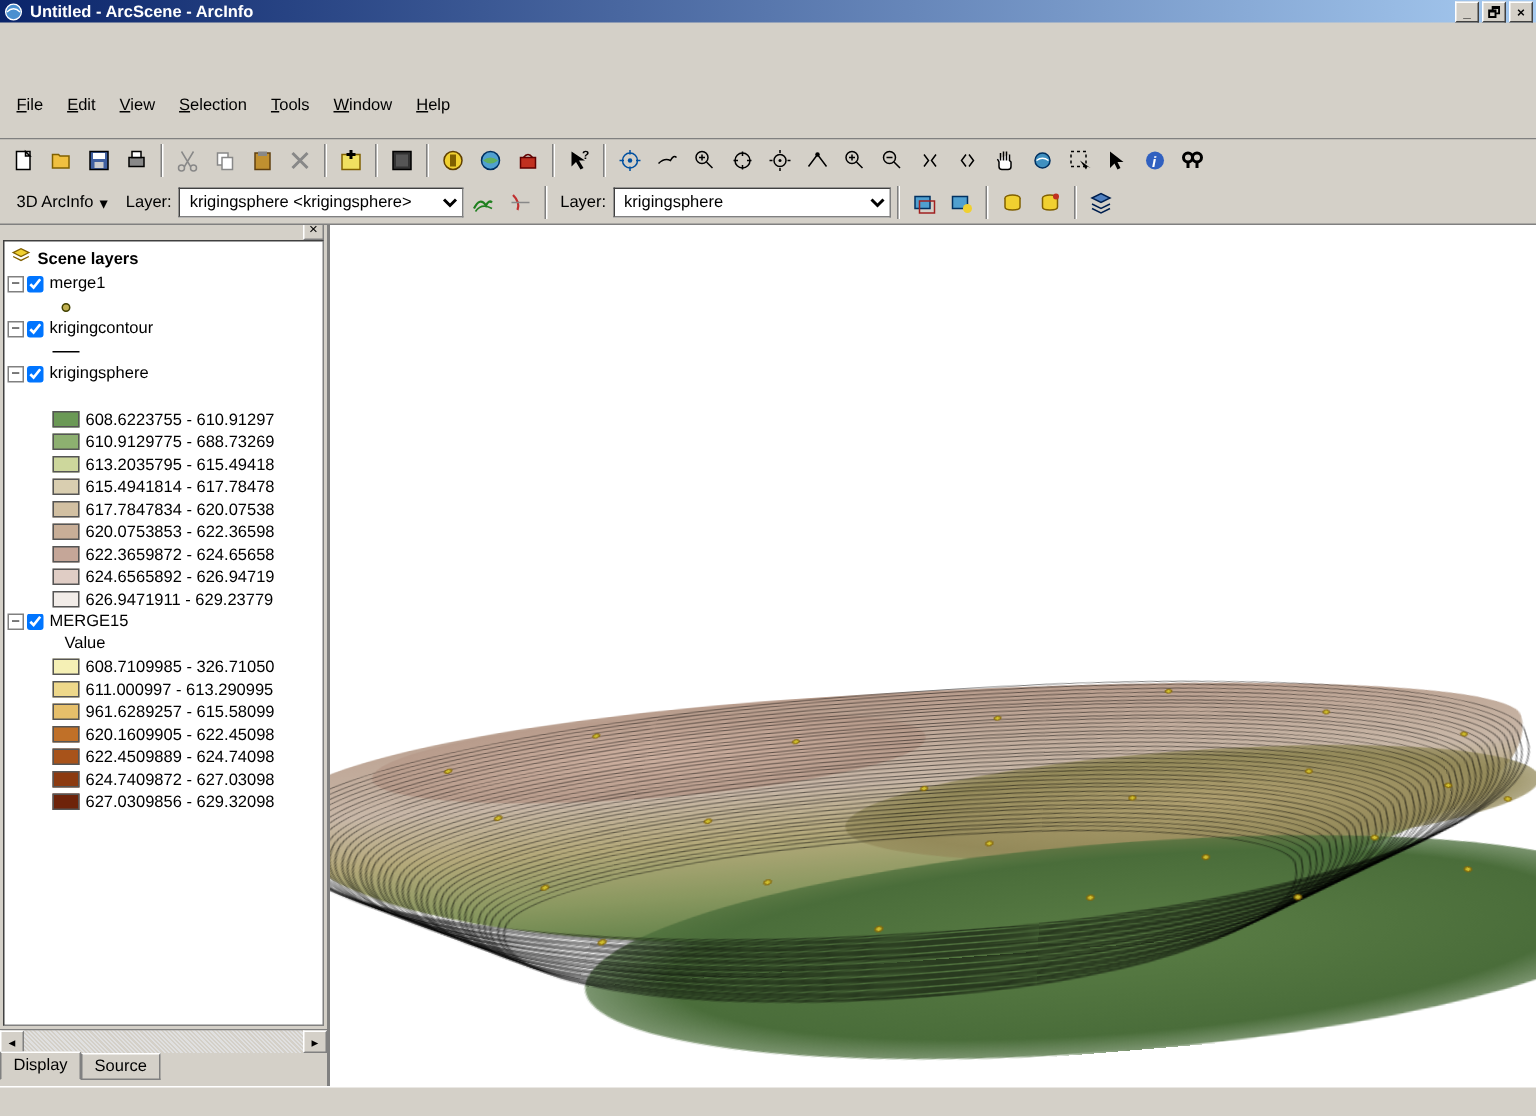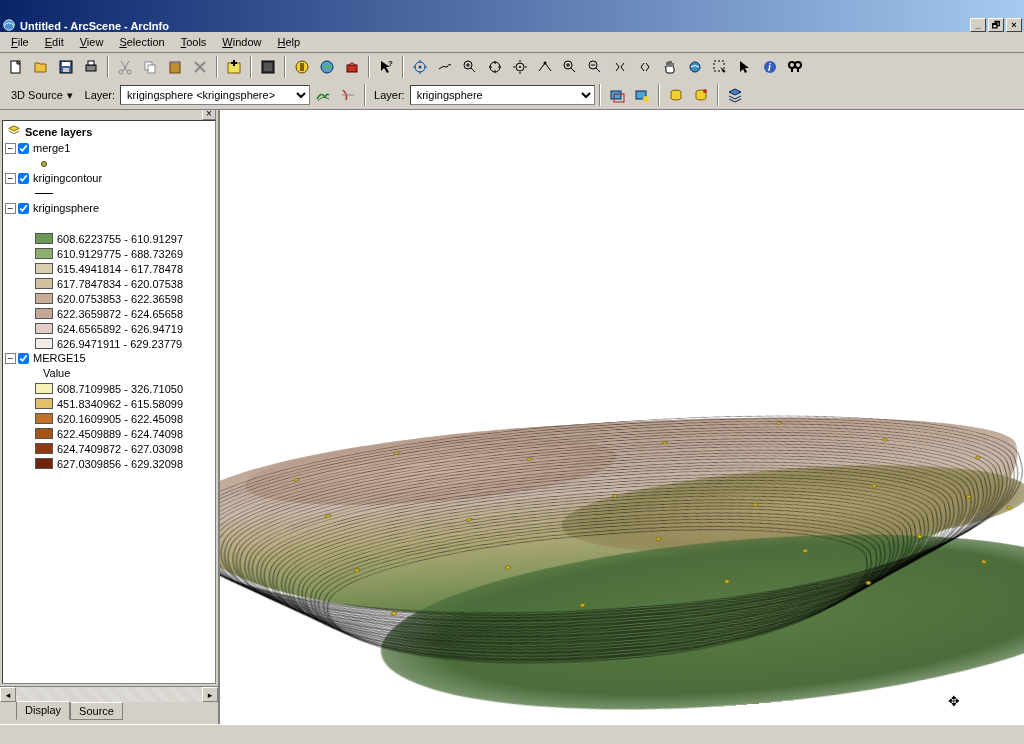--- a/index.html
+++ b/index.html
@@ -12,22 +12,22 @@
   overflow: hidden;
   display: flex;
   flex-direction: column;
 }
 
 
 .titlebar {
   background: linear-gradient(to right, #0a246a, #a6caf0);
   color: #fff;
   display: flex;
-  align-items: flex-end;
-  height: 32px;
+  align-items: center;
+  height: 15px;
   padding: 0 2px;
   font-weight: bold;
   font-size: 11px;
 }
 .titlebar .icon { width: 14px; height: 14px; margin-right: 4px; display:flex; align-items:center; justify-content:center; }
 .titlebar .title { flex: 1; }
 .winbtns { display: flex; gap: 2px; }
 .winbtn {
   width: 16px; height: 14px;
   background: #d4d0c8;
@@ -35,23 +35,24 @@
   border-right-color: #404040; border-bottom-color: #404040;
   font-family: "Marlett", sans-serif;
   font-size: 9px; text-align: center; line-height: 12px;
   color: #000;
 }
 
 
 .menubar {
   background: #d4d0c8;
   display: flex;
-  padding: 2px 4px;
+  padding: 14px 4px;
   gap: 2px;
   border-bottom: 1px solid #808080;
+  margin-top: 33px;
 }
 .menubar .item { padding: 2px 7px; cursor: default; }
 .menubar .item span { text-decoration: underline; }
 
 
 .toolbars { background: #d4d0c8; border-bottom: 1px solid #808080; }
 .toolbar-row { display: flex; align-items: center; padding: 2px 4px; gap: 1px; flex-wrap: nowrap; }
 .tsep { width: 2px; height: 22px; border-left: 1px solid #808080; border-right: 1px solid #fff; margin: 0 3px; }
 .tbtn {
   width: 24px; height: 24px;
@@ -92,21 +93,21 @@
 .layername { padding: 0 2px; }
 .indent2 { padding-left: 36px; align-items: center; }
 .indent-sym { padding-left: 30px; display:flex; align-items:center; gap:4px; height:15px; }
 .swatch { width: 18px; height: 11px; border: 1px solid #555; flex-shrink:0; }
 .swatch.point { width:6px; height:6px; border-radius:50%; background:#c0b050; border:1px solid #404000; margin-left:6px; margin-right:6px; }
 .swatch.line { width: 18px; height: 1px; background:#000; border:none; margin:5px 0; }
 .classlabel { font-size: 11px; }
 .hscroll { height: 16px; background:#d4d0c8; border-top:1px solid #808080; display:flex; }
 .hscroll .arrow { width: 16px; background:#d4d0c8; border:1px solid #fff; border-right-color:#808080; border-bottom-color:#808080; text-align:center; font-size:9px; line-height:14px;}
 .hscroll .track { flex:1; background: repeating-linear-gradient(45deg,#e0e0e0,#e0e0e0 1px,#d4d0c8 1px,#d4d0c8 2px); }
-.tabs { display: flex; padding: 0 4px 4px 16px; gap: 0; }
+.tabs { display: flex; padding: 0 4px 4px 0; gap: 0; }
 .tab {
   padding: 2px 8px; background: #d4d0c8; border: 1px solid #808080;
   border-top: 1px solid #fff; font-size: 11px;
 }
 .tab.active { background: #d4d0c8; border-top-color: #fff; border-bottom: 1px solid #d4d0c8; margin-top:-1px; }
 
 
 .viewport {
   flex: 1; background: #fff; position: relative; overflow: hidden;
 }
@@ -342,21 +343,21 @@
         <svg viewBox="0 0 16 16">
           <circle cx="5" cy="6" r="3" fill="none" stroke="#000" stroke-width="2"></circle>
           <circle cx="11" cy="6" r="3" fill="none" stroke="#000" stroke-width="2"></circle>
           <path d="M5 9v4M11 9v4" stroke="#000" stroke-width="2"></path>
         </svg>
       </div>
   </div>
 
   <div class="toolbar-row">
     <div class="tdropdown-btn">
-      <span>3D Source</span>
+      <span>3D ArcInfo</span>
       <span class="caret">▾</span>
     </div>
     <span class="tlabel">Layer:</span>
     <select class="tdropdown" style="width:190px">
       <option>krigingsphere &lt;krigingsphere&gt;</option>
     </select>
     <div class="tbtn">
         <svg viewBox="0 0 16 16">
           <path d="M2 12 Q6 4 10 10 Q12 6 14 8" stroke="#208020" fill="none" stroke-width="1.5"></path>
           <path d="M3 14 Q7 8 14 12" stroke="#208020" fill="none"></path>
@@ -451,20 +452,24 @@
           </div>
           <div class="indent-sym">
             <span class="swatch" style="background:#6a9955"></span>
             <span class="classlabel">608.6223755 - 610.91297</span>
           </div>
           <div class="indent-sym">
             <span class="swatch" style="background:#8db070"></span>
             <span class="classlabel">610.9129775 - 688.73269</span>
           </div>
           <div class="indent-sym">
+            <span class="swatch" style="background:#cdd79c"></span>
+            <span class="classlabel">613.2035795 - 615.49418</span>
+          </div>
+          <div class="indent-sym">
             <span class="swatch" style="background:#d9ceb0"></span>
             <span class="classlabel">615.4941814 - 617.78478</span>
           </div>
           <div class="indent-sym">
             <span class="swatch" style="background:#d2c0a2"></span>
             <span class="classlabel">617.7847834 - 620.07538</span>
           </div>
           <div class="indent-sym">
             <span class="swatch" style="background:#c8ae97"></span>
             <span class="classlabel">620.0753853 - 622.36598</span>
@@ -487,22 +492,26 @@
     <span class="layername">MERGE15</span>
           </div>
           <div class="node indent2">
             <span class="layername">Value</span>
           </div>
           <div class="indent-sym">
             <span class="swatch" style="background:#f5f0b5"></span>
             <span class="classlabel">608.7109985 - 326.71050</span>
           </div>
           <div class="indent-sym">
+            <span class="swatch" style="background:#eed88a"></span>
+            <span class="classlabel">611.000997 - 613.290995</span>
+          </div>
+          <div class="indent-sym">
             <span class="swatch" style="background:#e6bf6a"></span>
-            <span class="classlabel">451.8340962 - 615.58099</span>
+            <span class="classlabel">961.6289257 - 615.58099</span>
           </div>
           <div class="indent-sym">
             <span class="swatch" style="background:#c07028"></span>
             <span class="classlabel">620.1609905 - 622.45098</span>
           </div>
           <div class="indent-sym">
             <span class="swatch" style="background:#a8531a"></span>
             <span class="classlabel">622.4509889 - 624.74098</span>
           </div>
           <div class="indent-sym">

